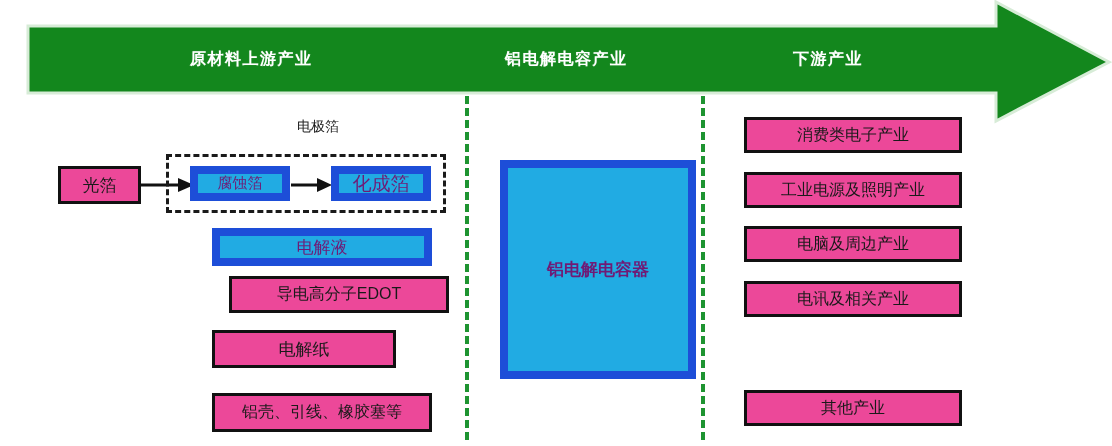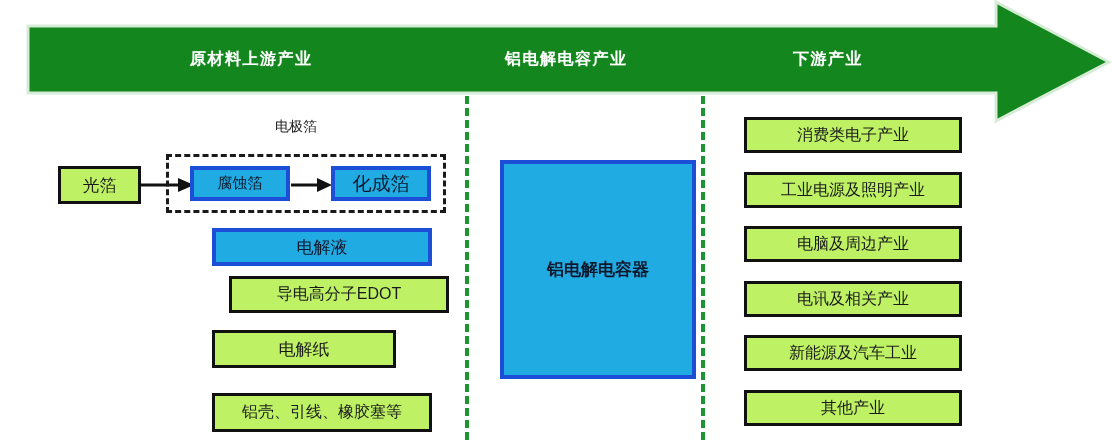--- a/index.html
+++ b/index.html
@@ -30,33 +30,33 @@
   #divider-left{left:465px;}
   #divider-right{left:701px;}
 
   
   .box{
     position:absolute;box-sizing:border-box;
     display:flex;align-items:center;justify-content:center;
     font-size:16px;color:#1a1a1a;white-space:nowrap;
     font-family:"Liberation Sans","DejaVu Sans",sans-serif;
   }
-  .box-white{background:#bef264;border:3px solid #111111;}
+  .box-white{background:#ec4899;border:3px solid #111111;}
   .box-blue{
-    background:#21ABE3;border:4px solid #1d4ed8;color:#0f172a;
+    background:#21ABE3;border:8px solid #1d4ed8;color:#701a75;
   }
 
   
   #box-guangbo{left:58px;top:166px;width:83px;height:38px;font-size:17px;}
   .dashed-group{
     position:absolute;left:166px;top:154px;width:280px;height:59px;
     border:3px dashed #1a1a1a;box-sizing:border-box;background:transparent;
   }
   #lbl-electrode-foil{
-    position:absolute;left:275px;top:118px;width:64px;text-align:left;
+    position:absolute;left:275px;top:118px;width:64px;text-align:right;
     font-size:14px;color:#1a1a1a;
     font-family:"Liberation Sans","DejaVu Sans",sans-serif;
   }
   #box-fushibo{left:190px;top:166px;width:100px;height:35px;font-size:15px;}
   #box-huachengbo{left:331px;top:166px;width:100px;height:35px;font-size:19px;}
 
   #box-dianjieye{left:212px;top:228px;width:220px;height:38px;font-size:17px;}
   #box-edot{left:229px;top:276px;width:220px;height:37px;font-size:16px;}
   #box-dianjiezhi{left:212px;top:330px;width:184px;height:38px;font-size:17px;}
   #box-shell{left:212px;top:393px;width:220px;height:39px;font-size:16px;}
@@ -120,16 +120,15 @@
   <div class="box box-white" id="box-edot">导电高分子EDOT</div>
   <div class="box box-white" id="box-dianjiezhi">电解纸</div>
   <div class="box box-white" id="box-shell">铝壳、引线、橡胶塞等</div>
 
   <div class="box box-blue" id="box-capacitor">铝电解电容器</div>
 
   <div class="box box-white box-right" id="box-r1">消费类电子产业</div>
   <div class="box box-white box-right" id="box-r2">工业电源及照明产业</div>
   <div class="box box-white box-right" id="box-r3">电脑及周边产业</div>
   <div class="box box-white box-right" id="box-r4">电讯及相关产业</div>
-  <div class="box box-white box-right" id="box-r5">新能源及汽车工业</div>
   <div class="box box-white box-right" id="box-r6">其他产业</div>
 
 </div>
 
 </body></html>

